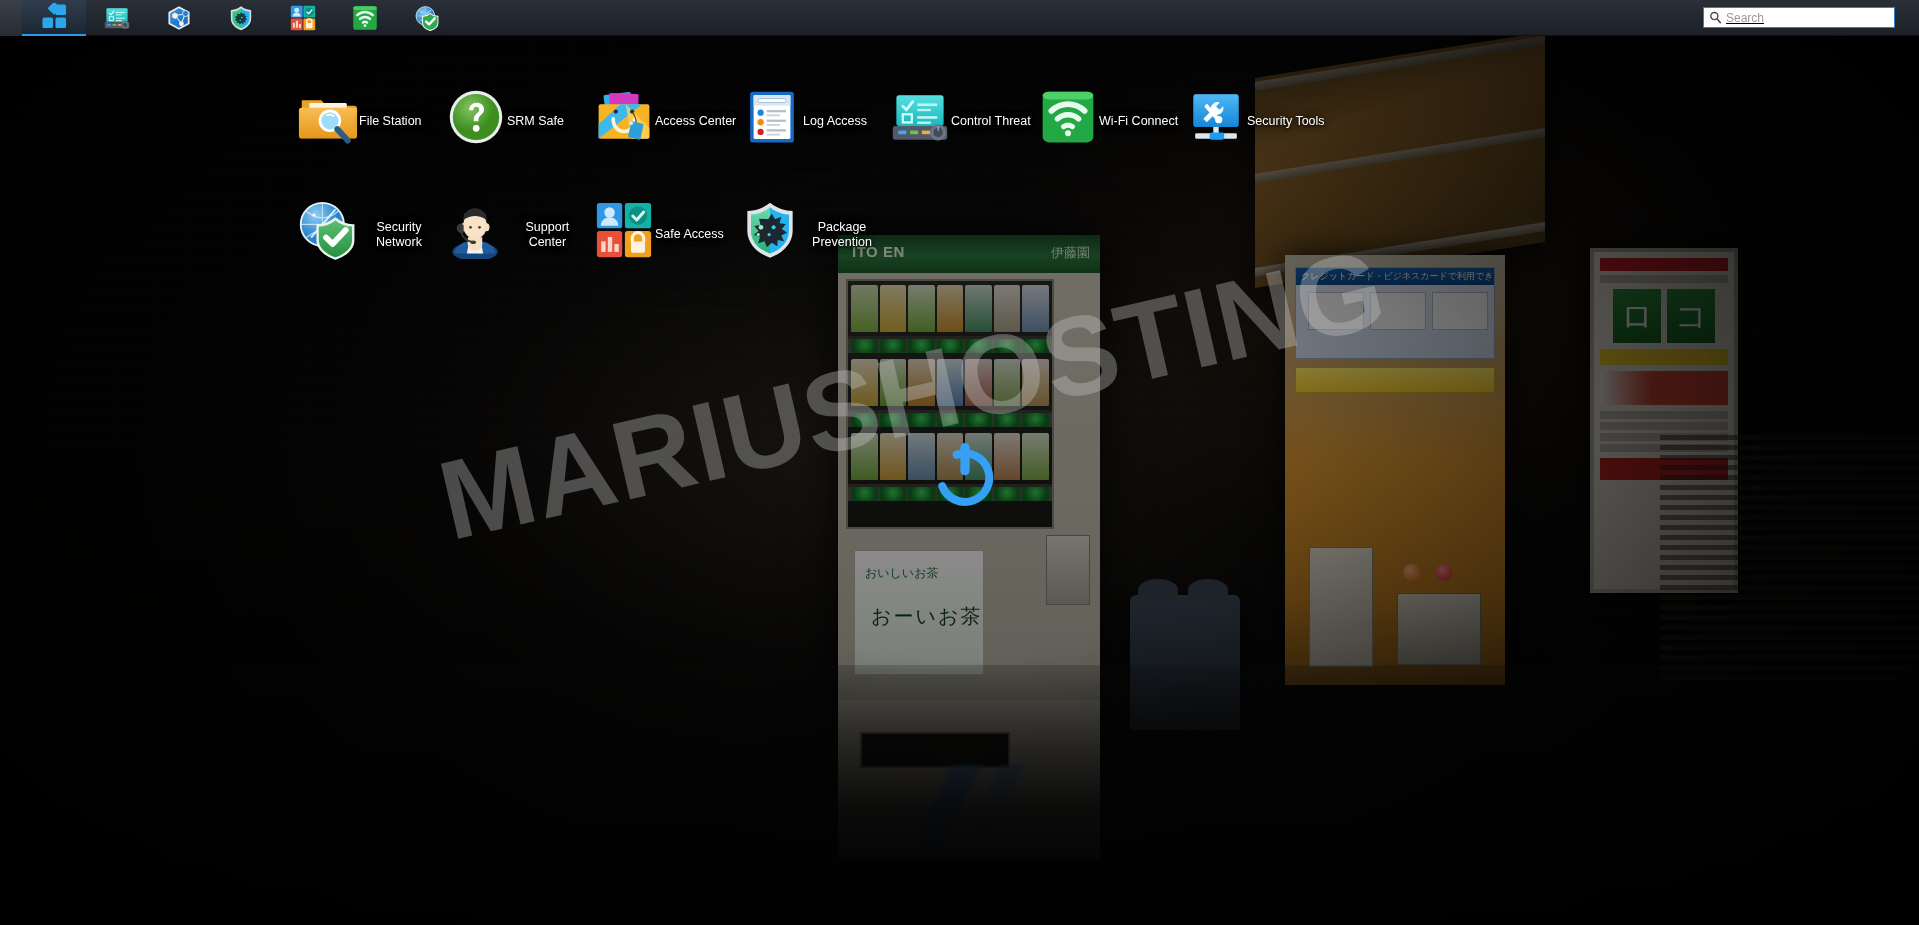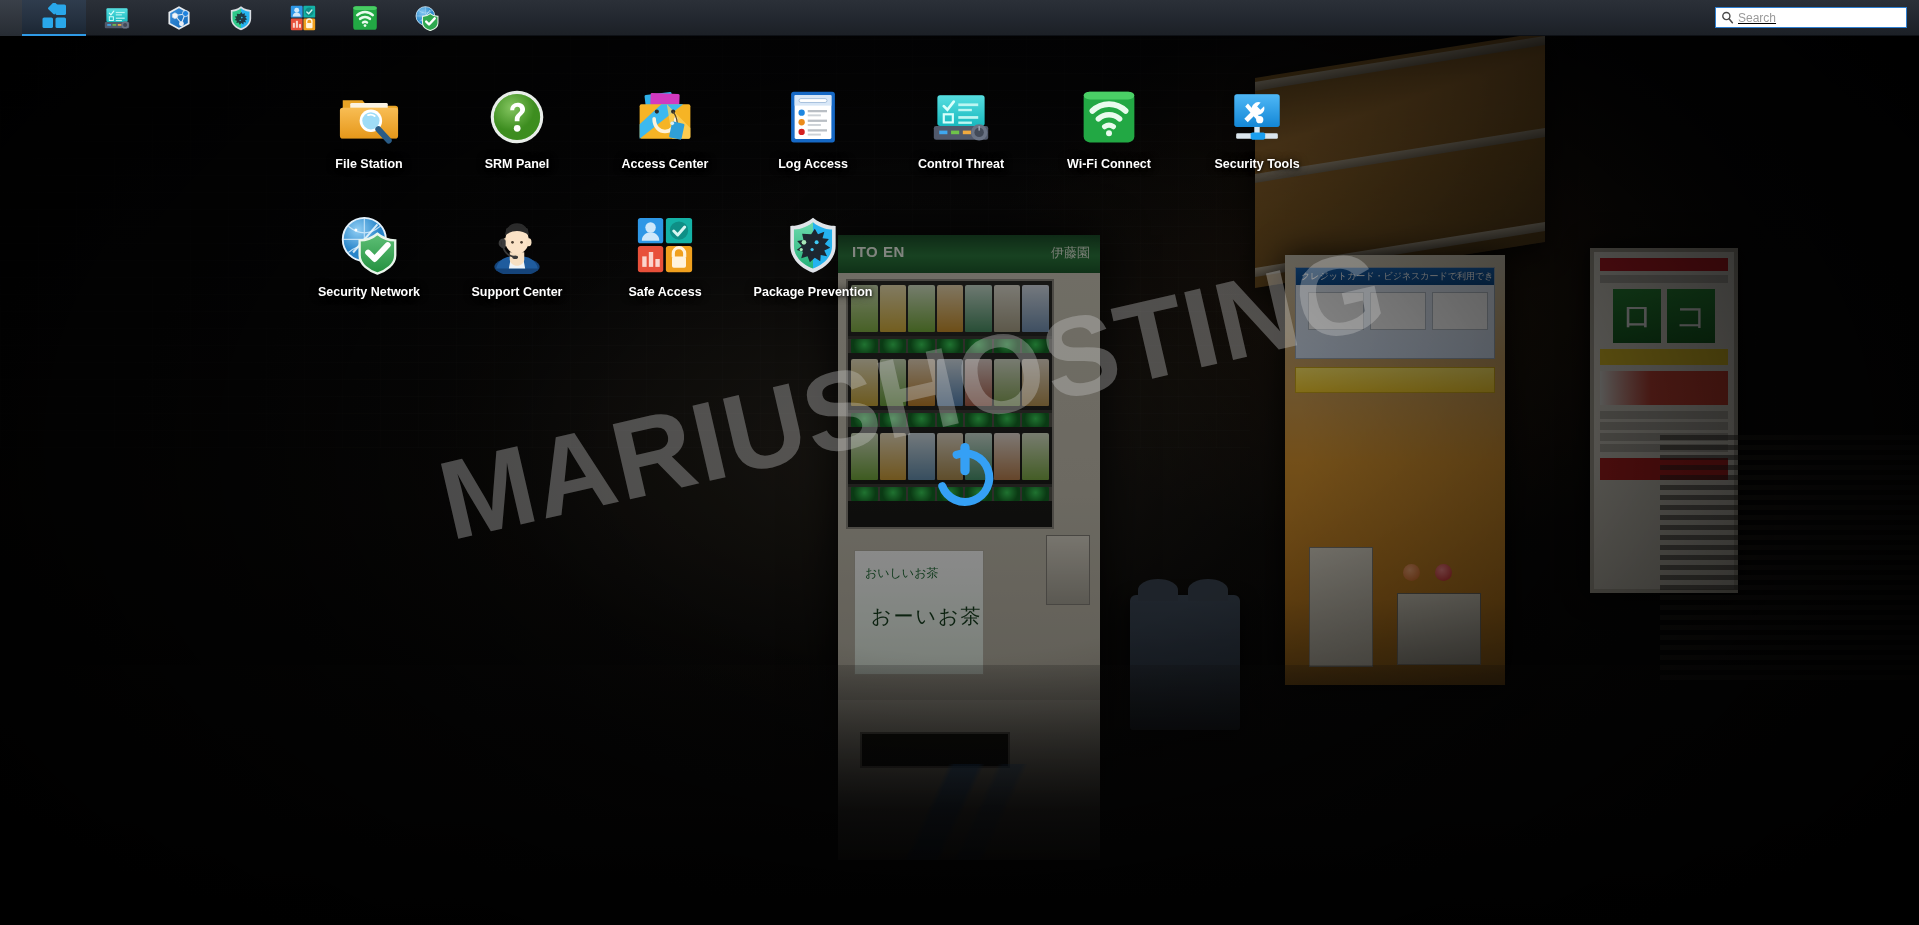--- a/index.html
+++ b/index.html
@@ -256,21 +256,21 @@
   }
   .tb-apps { display: flex; align-items: center; height: 36px; gap: 0; }
   .tb-app {
     width: 62px; height: 36px;
     display: flex; align-items: center; justify-content: center;
     cursor: pointer;
   }
   .tb-app .ic { width: 26px; height: 26px; }
   #taskbar .spacer { flex: 1; }
   #search-wrap {
-    margin-right: 12px;
+    margin-right: 24px;
     width: 192px; height: 21px;
     background: #ffffff;
     border: 1px solid #2f7fd0;
     display: flex; align-items: center;
     padding: 0 5px;
     text-decoration: underline;
   }
   #search-wrap .mag { width: 13px; height: 13px; flex: 0 0 13px; margin-right: 4px; }
   #search-input {
     border: 0; outline: 0; width: 100%; height: 17px;
@@ -281,24 +281,23 @@
 
   
   #icon-grid {
     position: absolute; left: 295px; top: 80px;
     z-index: 20;
   }
   .icon-row { display: flex; }
   .desk-icon {
     width: 148px;
     padding: 6px 2px 10px;
-    display: flex; flex-direction: column; align-items: center;
+    display: flex; flex-direction: row; align-items: center;
     cursor: pointer;
     border-radius: 4px;
-    font-weight: bold;
   }
   .desk-icon .glyphbox {
     width: 62px; height: 62px;
     display: flex; align-items: center; justify-content: center;
     margin-bottom: 9px;
   }
   .desk-icon .caption {
     font-size: 12.5px; color: #ffffff; text-align: center;
     line-height: 15px; max-width: 120px;
     text-shadow: 0 1px 3px rgba(0,0,0,.95), 0 0 8px rgba(0,0,0,.8);
@@ -617,21 +616,21 @@
             <defs>
                 <radialGradient id="hg" cx=".38" cy=".3">
                   <stop offset="0" stop-color="#c8ed9e"></stop>
                   <stop offset="1" stop-color="#2c7310"></stop>
                 </radialGradient>
               </defs>
             <path d="M24.5 24.5 c0-5 3.8-8.2 8.2-8.2 c4.6 0 8.2 3 8.2 7.4 c0 5.2-6.2 6.2-6.2 11.3 v1.6 h-5.2 v-2.2 c0-6 6-6.7 6-10.4 c0-2-1.3-3.3-3.2-3.3 c-2 0-3.4 1.4-3.4 3.8 Z" fill="#ffffff"></path>
             <circle cx="32.2" cy="44.5" r="3.7" fill="#ffffff"></circle>
           </svg>
         </span>
-        <span class="caption">SRM Panel</span>
+        <span class="caption">SRM Safe</span>
       </div>
 
       <div class="desk-icon">
         <span class="glyphbox">
           <svg viewBox="0 0 64 64" width="58" height="58">
             <rect x="10" y="6" width="30" height="14" rx="1.5" fill="#2fb0e8" transform="rotate(-7 25 13)"></rect>
             <rect x="16" y="6" width="32" height="13" rx="1.5" fill="#d239c0" transform="rotate(2 32 12)"></rect>
             <path d="M6 18 h52 a2 2 0 0 1 2 2 v34 a2 2 0 0 1-2 2 H6 a2 2 0 0 1-2-2 V20 a2 2 0 0 1 2-2Z" fill="#f6b425"></path>
             <path d="M4 40 L28 18 h24 L4 56 Z" fill="#3cb9ef"></path>
             <path d="M34 18 L60 44 v10 a2 2 0 0 1-2 2 H40 Z" fill="#ffd45e" opacity=".75"></path>

